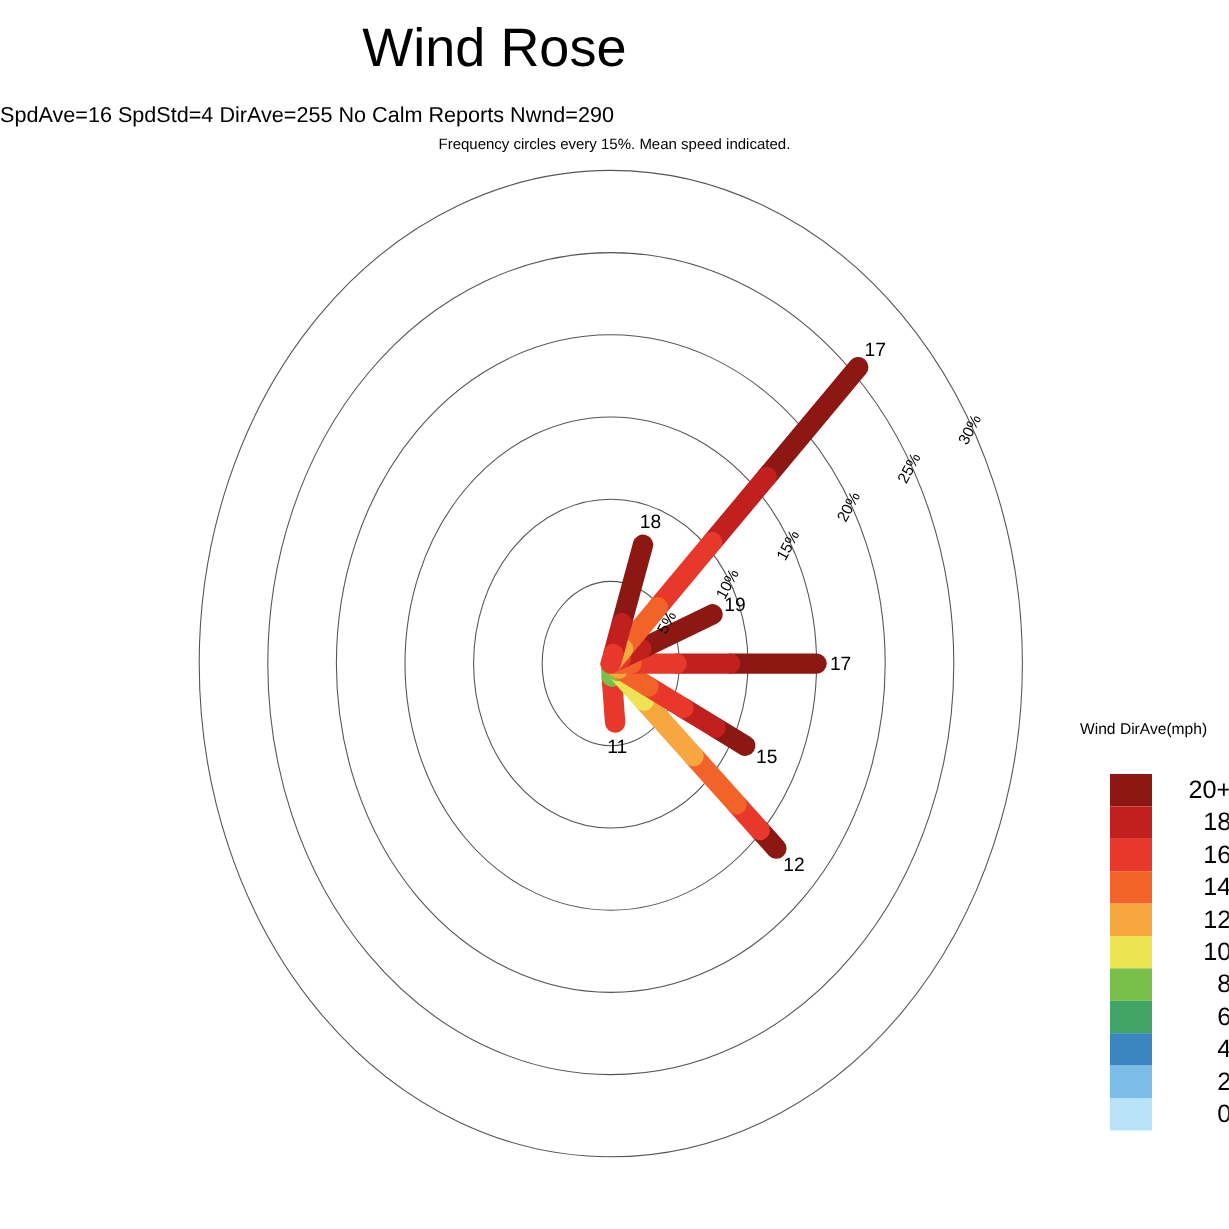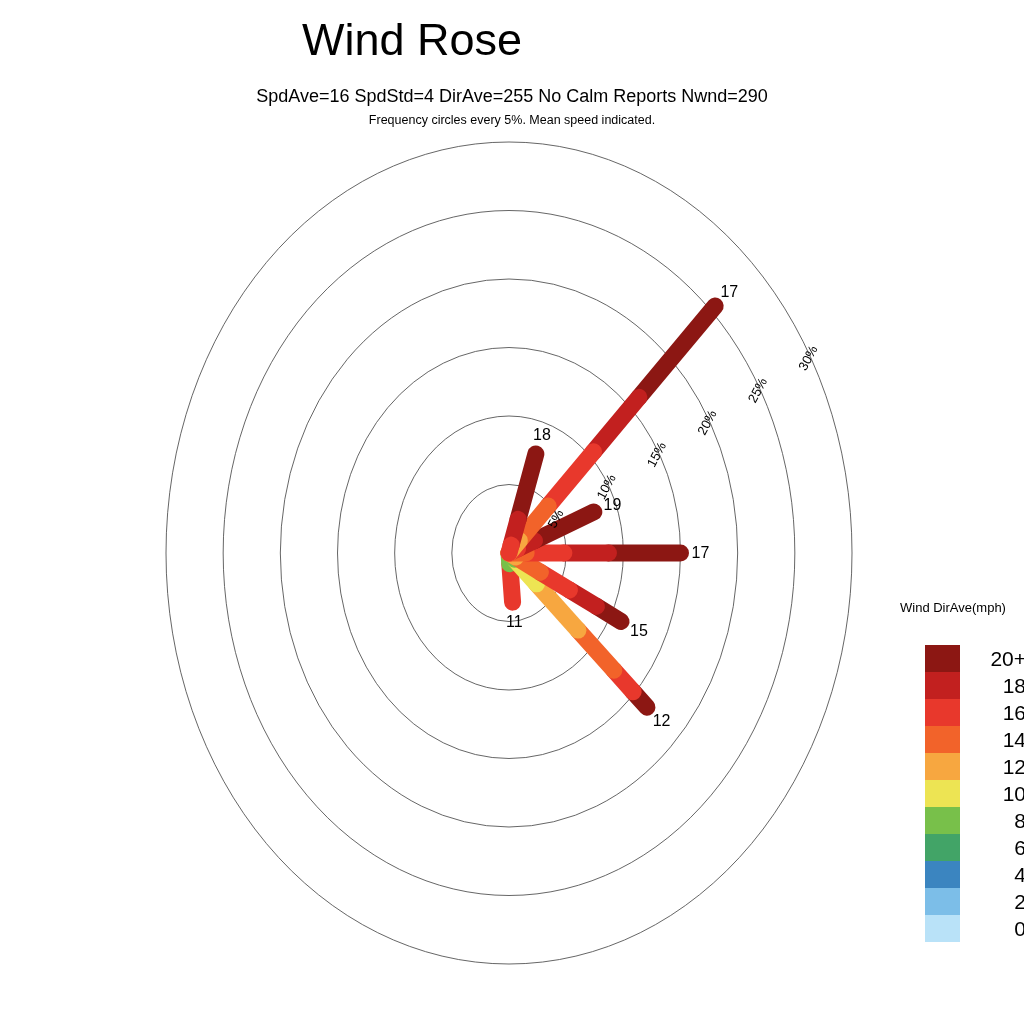--- a/index.html
+++ b/index.html
@@ -30,21 +30,20 @@
     font-size: 45px;
     font-weight: normal;
     letter-spacing: 0px;
     line-height: 52px;
   }
   .subtitle {
     position: absolute;
     left: 0;
     top: 85px;
     width: 1024px;
-    text-align: center;
     font-size: 18px;
     line-height: 22px;
   }
   .subtitle2 {
     position: absolute;
     left: 0;
     top: 112px;
     width: 1024px;
     text-align: center;
     font-size: 12.5px;
@@ -99,21 +98,21 @@
 </style>
 </head>
 <body>
 
 <div id="root">
 
   <div class="title">Wind Rose</div>
 
   <div class="subtitle">SpdAve=16  SpdStd=4  DirAve=255   No Calm Reports  Nwnd=290</div>
 
-  <div class="subtitle2">Frequency circles every 5%. Mean speed indicated.</div>
+  <div class="subtitle2">Frequency circles every 15%. Mean speed indicated.</div>
 
   <svg class="plot-svg" id="plot" width="1024" height="1024">
     <g id="grid-rings">
         <ellipse cx="509" cy="553" rx="57.17" ry="68.50" fill="none" stroke="#555555" stroke-width="0.9"></ellipse>
         <ellipse cx="509" cy="553" rx="114.33" ry="137.00" fill="none" stroke="#555555" stroke-width="0.9"></ellipse>
         <ellipse cx="509" cy="553" rx="171.50" ry="205.50" fill="none" stroke="#555555" stroke-width="0.9"></ellipse>
         <ellipse cx="509" cy="553" rx="228.67" ry="274.00" fill="none" stroke="#555555" stroke-width="0.9"></ellipse>
         <ellipse cx="509" cy="553" rx="285.83" ry="342.50" fill="none" stroke="#555555" stroke-width="0.9"></ellipse>
         <ellipse cx="509" cy="553" rx="343.00" ry="411.00" fill="none" stroke="#555555" stroke-width="0.9"></ellipse>
       </g>

